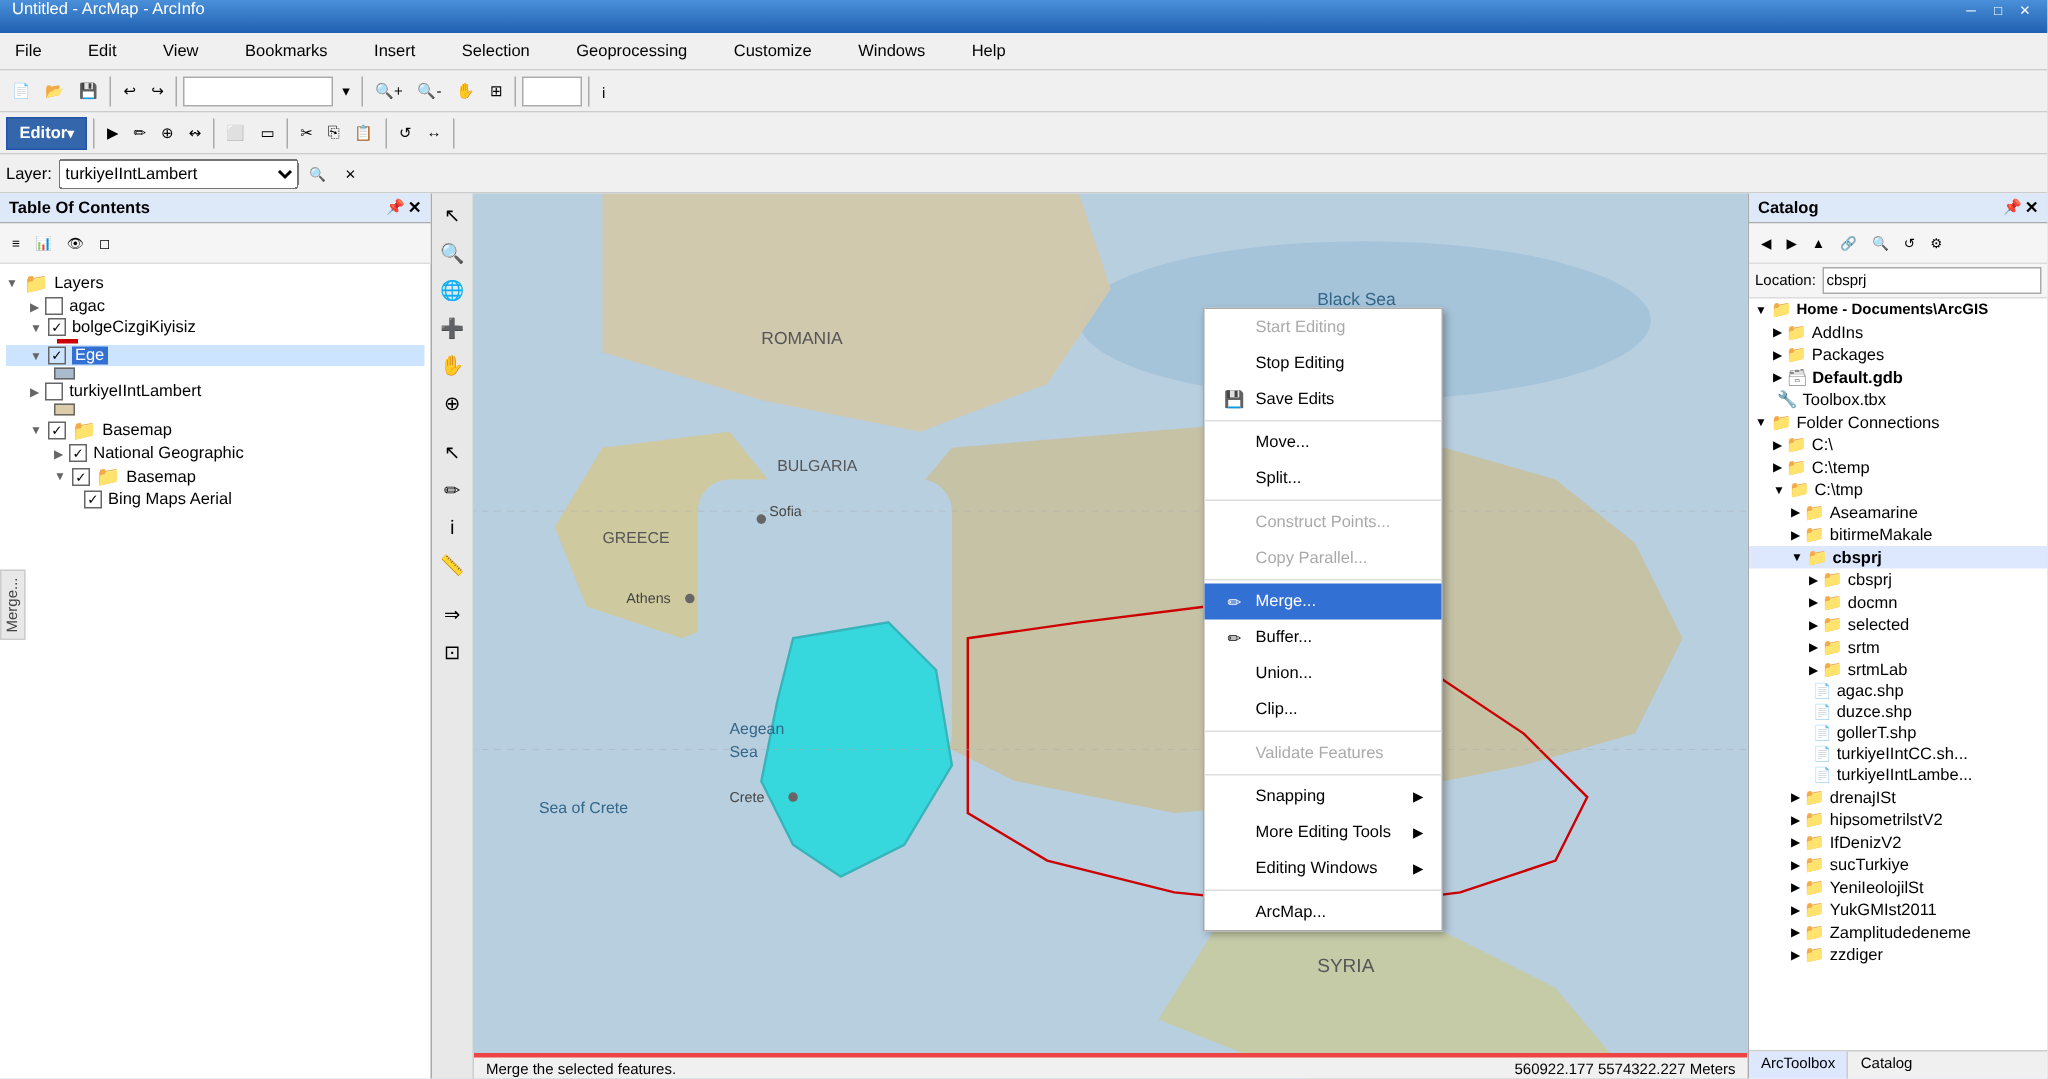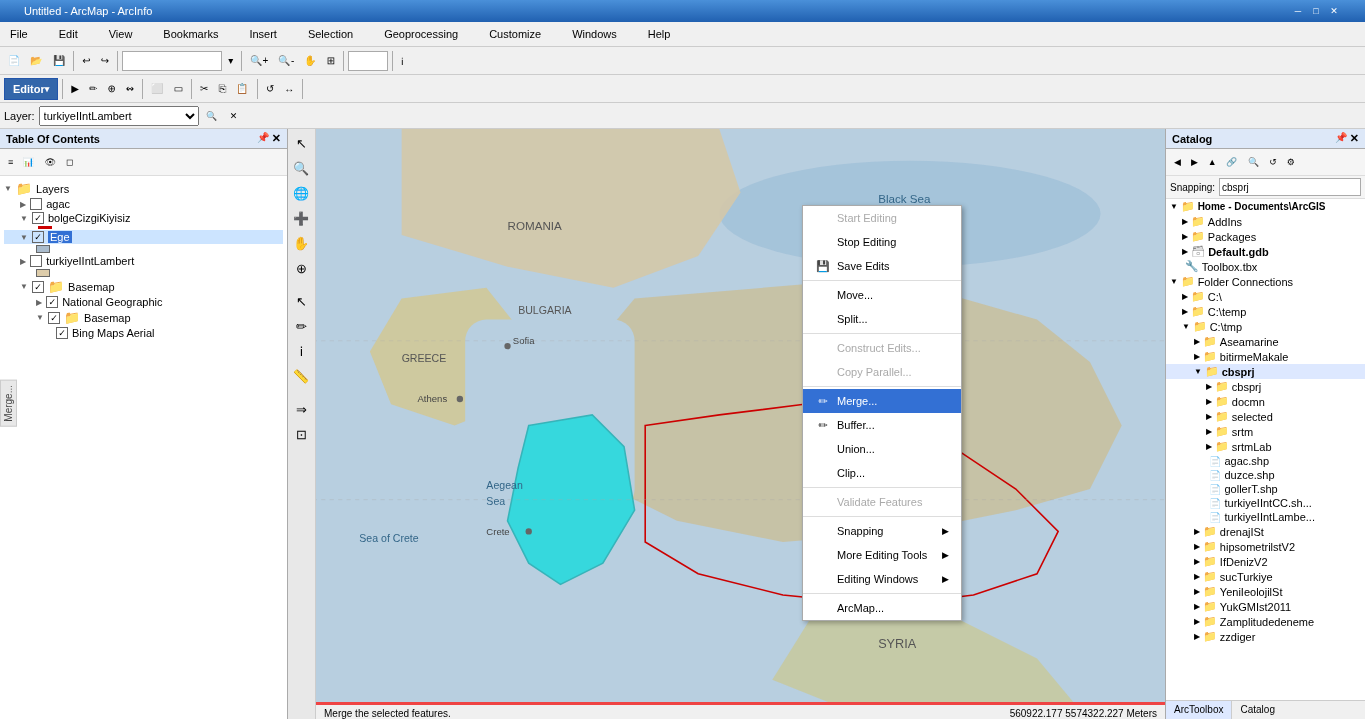--- a/index.html
+++ b/index.html
@@ -4,22 +4,21 @@
   <style>
     * { margin: 0; padding: 0; box-sizing: border-box; }
     body { font-family: 'Segoe UI', Tahoma, Arial, sans-serif; font-size: 11px; background: #d4e8f0; overflow: hidden; width: 1365px; height: 719px; position: relative; }
 
     
     #title-bar {
       background: linear-gradient(to bottom, #4a90d9, #2060b0);
       color: white;
       height: 22px;
       display: flex;
-      align-items: center;
-      padding: 0 24px;
+      padding: 0 8px;
       justify-content: space-between;
     }
     #title-bar .controls { display: flex; gap: 4px; }
     #title-bar .ctrl-btn { width: 14px; height: 14px; display: flex; align-items: center; justify-content: center; font-size: 9px; color: white; cursor: pointer; }
 
     
     #menu-bar {
       background: #f0f0f0;
       height: 25px;
       display: flex;
@@ -491,21 +490,21 @@
       </div>
 
       <div class="dd-item">
         <span class="dd-icon"></span>
         <span>Split...</span>
       </div>
       <div class="dd-sep"></div>
 
       <div class="dd-item disabled">
         <span class="dd-icon"></span>
-        <span>Construct Edits...</span>
+        <span>Construct Points...</span>
       </div>
 
       <div class="dd-item disabled">
         <span class="dd-icon"></span>
         <span>Copy Parallel...</span>
       </div>
       <div class="dd-sep"></div>
 
       <div class="dd-item highlighted">
         <span class="dd-icon">✏</span>
@@ -576,21 +575,21 @@
     <div id="catalog-toolbar">
       <div class="tb-btn" style="font-size:9px;">◀</div>
       <div class="tb-btn" style="font-size:9px;">▶</div>
       <div class="tb-btn" style="font-size:9px;">▲</div>
       <div class="tb-btn" style="font-size:9px;">🔗</div>
       <div class="tb-btn" style="font-size:9px;">🔍</div>
       <div class="tb-btn" style="font-size:9px;">↺</div>
       <div class="tb-btn" style="font-size:9px;">⚙</div>
     </div>
     <div id="catalog-location">
-      <span>Snapping:</span>
+      <span>Location:</span>
       <input type="text" style="flex: 1 1 0%; height: 18px; font-size: 10px; border: 1px solid rgb(170, 170, 170); padding: 0px 2px;" value="cbsprj">
     </div>
     <div id="catalog-content">
 
       <div class="catalog-item">
         <span style="font-size:8px;">▼</span>
         <span style="color:#d4a020;">📁</span>
         <span style="font-weight:bold;font-size:10px;">Home - Documents\ArcGIS</span>
       </div>
       <div class="catalog-item indent1">

